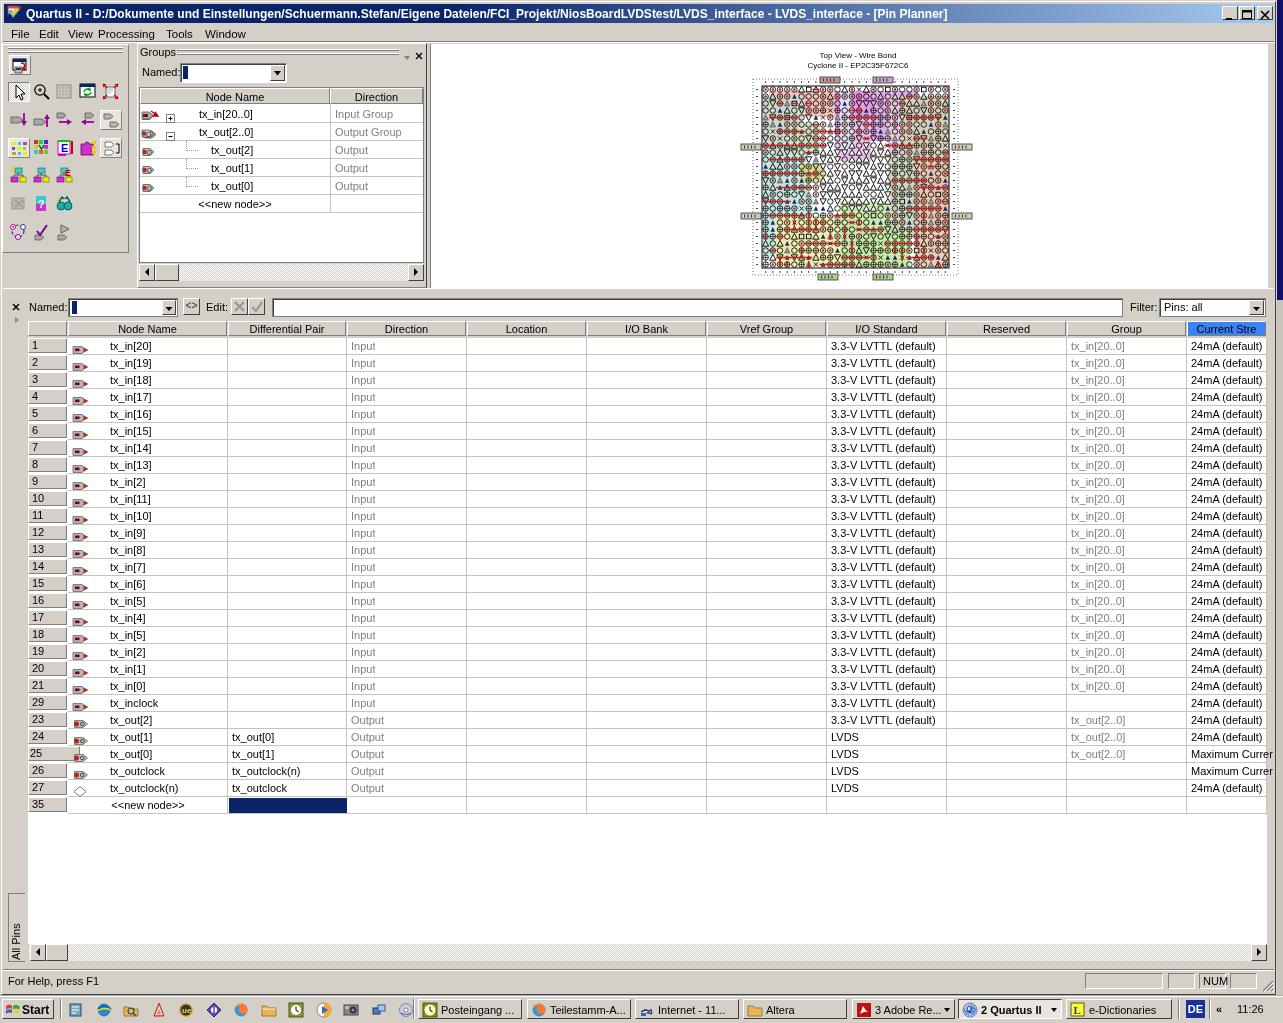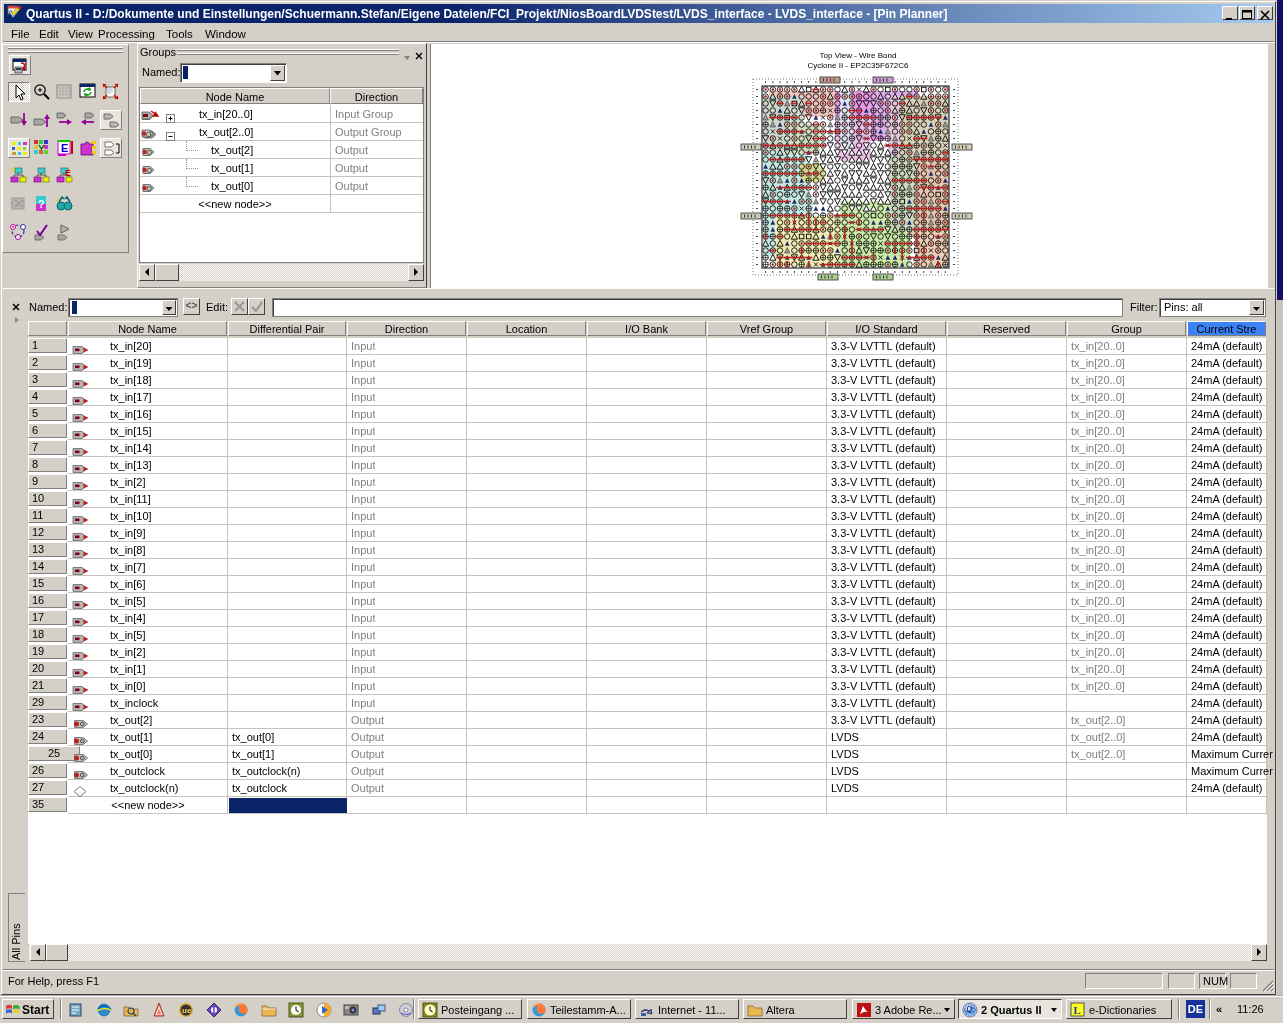--- a/index.html
+++ b/index.html
@@ -2327,21 +2327,21 @@
         <path d="M2.5 2.5 L11 2.5 L15.5 6 L11 9.5 L2.5 9.5 Z" fill="#c2c2ba" stroke="#666" stroke-width="0.8"></path>
         <circle cx="4.5" cy="6" r="2.5" fill="#b22"></circle>
         <path d="M8.5 6 a1.8 1.8 0 1 0 3.6 0 a1.8 1.8 0 1 0 -3.6 0" fill="none" stroke="#444" stroke-width="1"></path>
       </svg></div>
     <div style="position:absolute;left:110px;top:731px;font:11px 'Liberation Sans',sans-serif;white-space:nowrap;overflow:hidden;">tx_out[1]</div>
     <div style="position:absolute;left:232px;top:731px;font:11px 'Liberation Sans',sans-serif;white-space:nowrap;overflow:hidden;">tx_out[0]</div>
     <div style="position:absolute;left:351px;top:731px;font:11px 'Liberation Sans',sans-serif;white-space:nowrap;overflow:hidden;color:#808080;">Output</div>
     <div style="position:absolute;left:831px;top:731px;font:11px 'Liberation Sans',sans-serif;white-space:nowrap;overflow:hidden;">LVDS</div>
     <div style="position:absolute;left:1071px;top:731px;font:11px 'Liberation Sans',sans-serif;white-space:nowrap;overflow:hidden;color:#808080;">tx_out[2..0]</div>
     <div style="position:absolute;left:1191px;top:731px;font:11px 'Liberation Sans',sans-serif;white-space:nowrap;overflow:hidden;">24mA (default)</div>
-    <div style="position:absolute;left:28px;top:746px;width:52px;height:15px;background:#d4d0c8;border-top:1px solid #ffffff;border-left:1px solid #ffffff;border-right:1px solid #808080;border-bottom:1px solid #808080;font:11px 'Liberation Sans',sans-serif;white-space:nowrap;overflow:hidden;padding-left:19px;">25</div>
+    <div style="position:absolute;left:28px;top:746px;width:52px;height:15px;background:#d4d0c8;border-top:1px solid #ffffff;border-left:1px solid #ffffff;border-right:1px solid #808080;border-bottom:1px solid #808080;font:11px 'Liberation Sans',sans-serif;white-space:nowrap;overflow:hidden;padding-left:1px;">25</div>
     <div style="position:absolute;left:68px;top:762px;width:1199px;height:1px;background:#c6c3bb;"></div>
     <div style="position:absolute;left:227px;top:746px;width:1px;height:17px;background:#c6c3bb;"></div>
     <div style="position:absolute;left:346px;top:746px;width:1px;height:17px;background:#c6c3bb;"></div>
     <div style="position:absolute;left:466px;top:746px;width:1px;height:17px;background:#c6c3bb;"></div>
     <div style="position:absolute;left:586px;top:746px;width:1px;height:17px;background:#c6c3bb;"></div>
     <div style="position:absolute;left:706px;top:746px;width:1px;height:17px;background:#c6c3bb;"></div>
     <div style="position:absolute;left:826px;top:746px;width:1px;height:17px;background:#c6c3bb;"></div>
     <div style="position:absolute;left:946px;top:746px;width:1px;height:17px;background:#c6c3bb;"></div>
     <div style="position:absolute;left:1066px;top:746px;width:1px;height:17px;background:#c6c3bb;"></div>
     <div style="position:absolute;left:1186px;top:746px;width:1px;height:17px;background:#c6c3bb;"></div>

